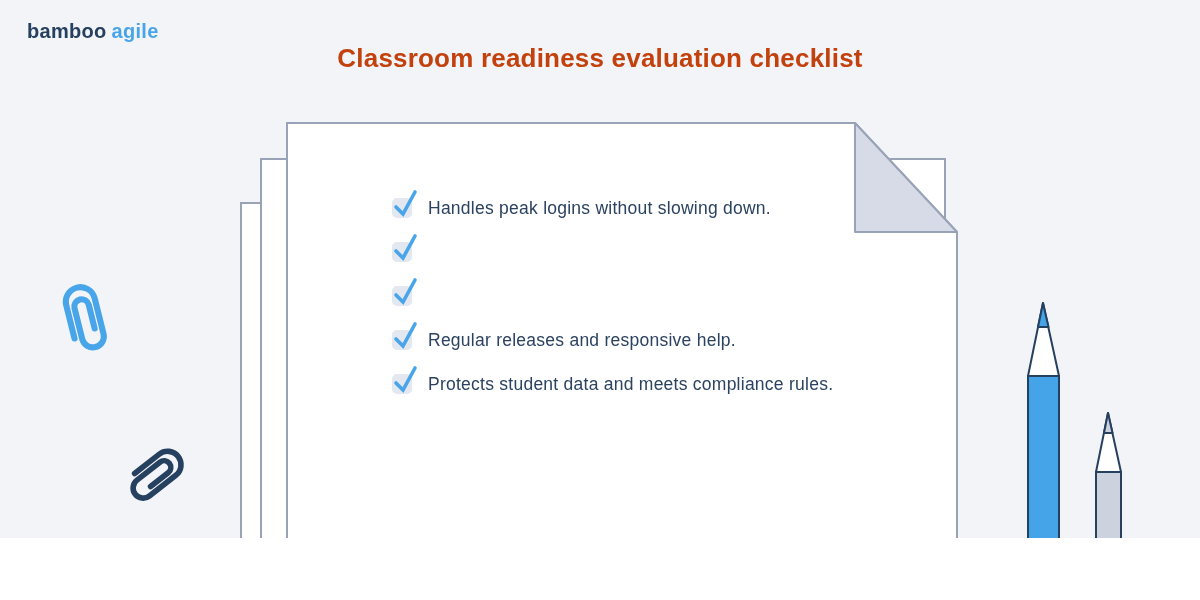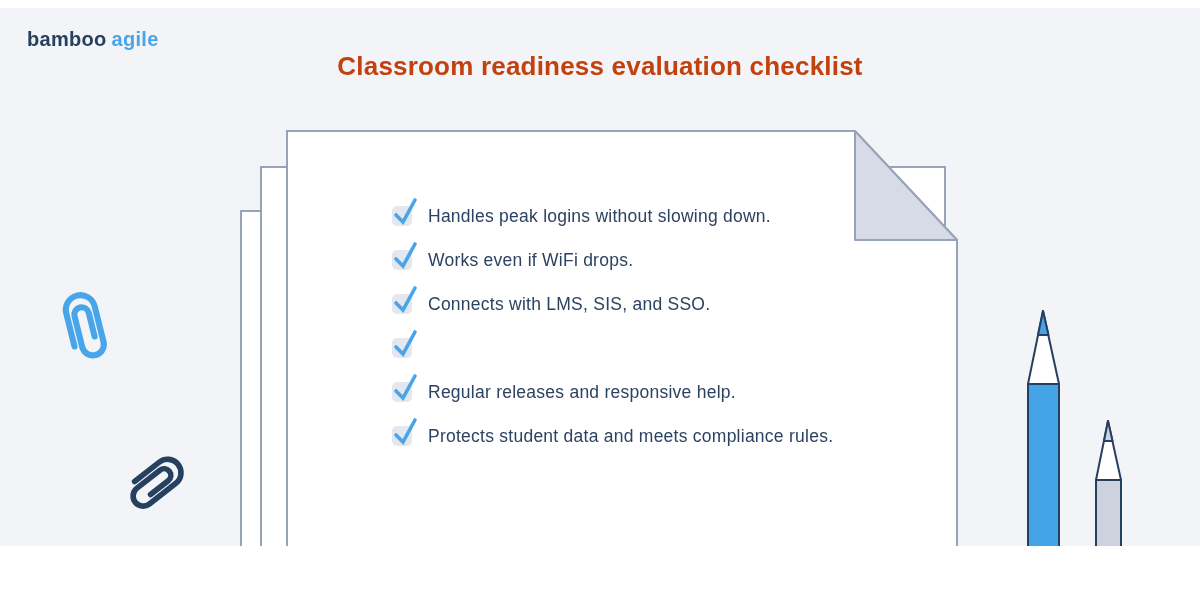--- a/index.html
+++ b/index.html
@@ -3,21 +3,20 @@
 <meta charset="utf-8">
 <style>
   html, body { margin: 0; padding: 0; }
   .canvas {
     position: relative;
     width: 1200px;
     height: 538px;
     background: #f2f4f8;
     overflow: hidden;
     font-family: "Liberation Sans", sans-serif;
-    margin-top: 8px;
   }
   .illustration-layer {
     position: absolute;
     left: 0; top: 0;
     width: 1200px; height: 600px;
   }
   .logo {
     position: absolute;
     left: 27px; top: 20px;
     font-size: 20px;
@@ -124,31 +123,22 @@
       </span>
       <span class="check-label">Handles peak logins without slowing down.</span>
     </div>
 
     <div class="check-row">
       <span class="checkbox">
         <svg width="27" height="27" viewBox="0 0 27 27">
           <polyline points="4,17 11,24 23,2" fill="none" stroke="#49a5e9" stroke-width="3.6" stroke-linecap="round" stroke-linejoin="miter"></polyline>
         </svg>
       </span>
-      <span class="check-label">Works even if WiFi drops.</span>
     </div>
 
-    <div class="check-row">
-      <span class="checkbox">
-        <svg width="27" height="27" viewBox="0 0 27 27">
-          <polyline points="4,17 11,24 23,2" fill="none" stroke="#49a5e9" stroke-width="3.6" stroke-linecap="round" stroke-linejoin="miter"></polyline>
-        </svg>
-      </span>
-      <span class="check-label">Connects with LMS, SIS, and SSO.</span>
-    </div>
 
 
     <div class="check-row">
       <span class="checkbox">
         <svg width="27" height="27" viewBox="0 0 27 27">
           <polyline points="4,17 11,24 23,2" fill="none" stroke="#49a5e9" stroke-width="3.6" stroke-linecap="round" stroke-linejoin="miter"></polyline>
         </svg>
       </span>
     </div>
 

